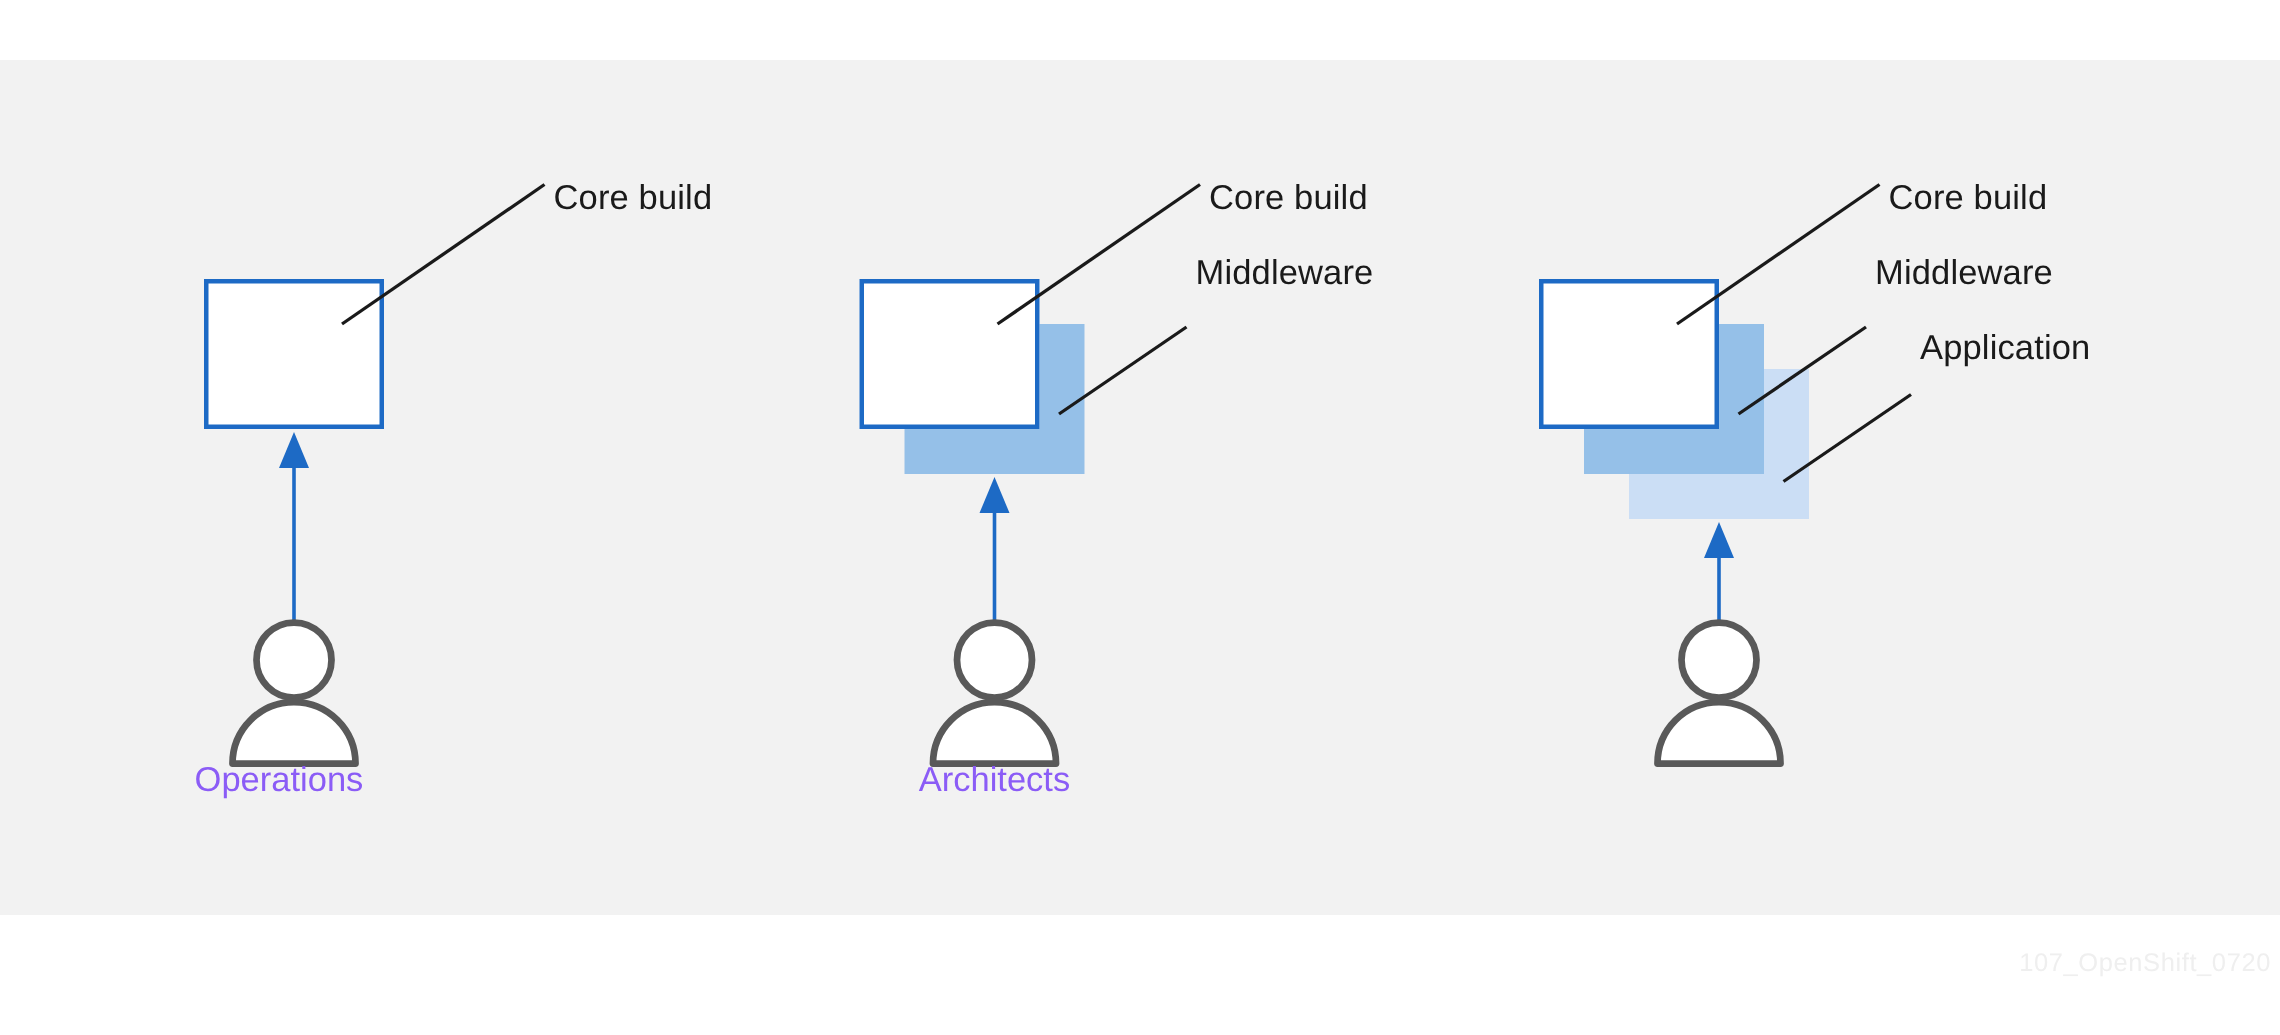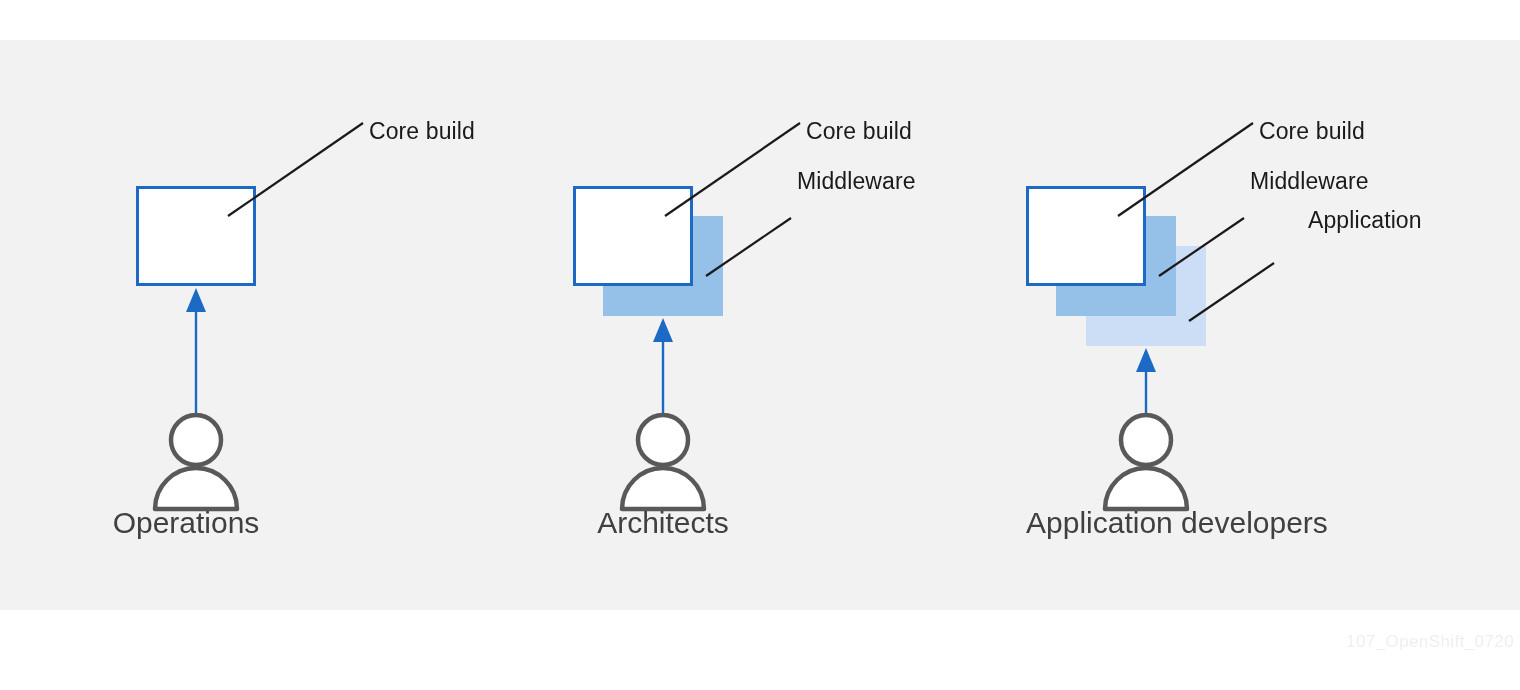--- a/index.html
+++ b/index.html
@@ -78,22 +78,22 @@
   }
   .arrow {
     position: absolute;
     overflow: visible;
   }
   .person {
     position: absolute;
   }
   .rolelabel {
     position: absolute;
-    font-size: 30px;
-    color: #404040;
+    font-size: 23px;
+    color: #8b5cf6;
     white-space: nowrap;
     text-align: center;
   }
   
   #watermark {
     position: absolute;
     right: 6px;
     top: 632px;
     font-size: 17px;
     color: #efefef;
@@ -167,30 +167,29 @@
       <div class="layer layer-core"></div>
     </div>
 
     <svg class="leaders" width="500" height="360">
       <line x1="92" y1="176" x2="227" y2="83" stroke="#1a1a1a" stroke-width="2.2"></line>
       <line x1="133" y1="236" x2="218" y2="178" stroke="#1a1a1a" stroke-width="2.2"></line>
       <line x1="163" y1="281" x2="248" y2="223" stroke="#1a1a1a" stroke-width="2.2"></line>
     </svg>
     <div class="lbl" style="left:233px; top:78px;">Core build</div>
     <div class="lbl" style="left:224px; top:128px;">Middleware</div>
-    <div class="lbl" style="left:254px; top:167px;margin-left:28px;">Application</div>
+    <div class="lbl" style="left:254px; top:178px;">Application</div>
 
     <svg class="arrow" width="40" height="130" style="left:100px; top:306px;">
       <line x1="20" y1="128" x2="20" y2="22" stroke="#1d6ac5" stroke-width="2.4"></line>
       <polygon points="20,2 30,26 10,26" fill="#1d6ac5"></polygon>
     </svg>
 
     <svg class="person" width="92" height="100" style="left:74px; top:372px;">
       <circle cx="46" cy="28" r="25" fill="#ffffff" stroke="#595959" stroke-width="4.5"></circle>
       <path d="M 5 97 A 41 41 0 0 1 87 97 Z" fill="#ffffff" stroke="#595959" stroke-width="4.5" stroke-linejoin="round"></path>
     </svg>
 
-    <div class="rolelabel" style="left:0px; top:466px; width:240px;">Application developers</div>
   </div>
 
   <div id="watermark">107_OpenShift_0720</div>
 
 </div>
 
 </body></html>

